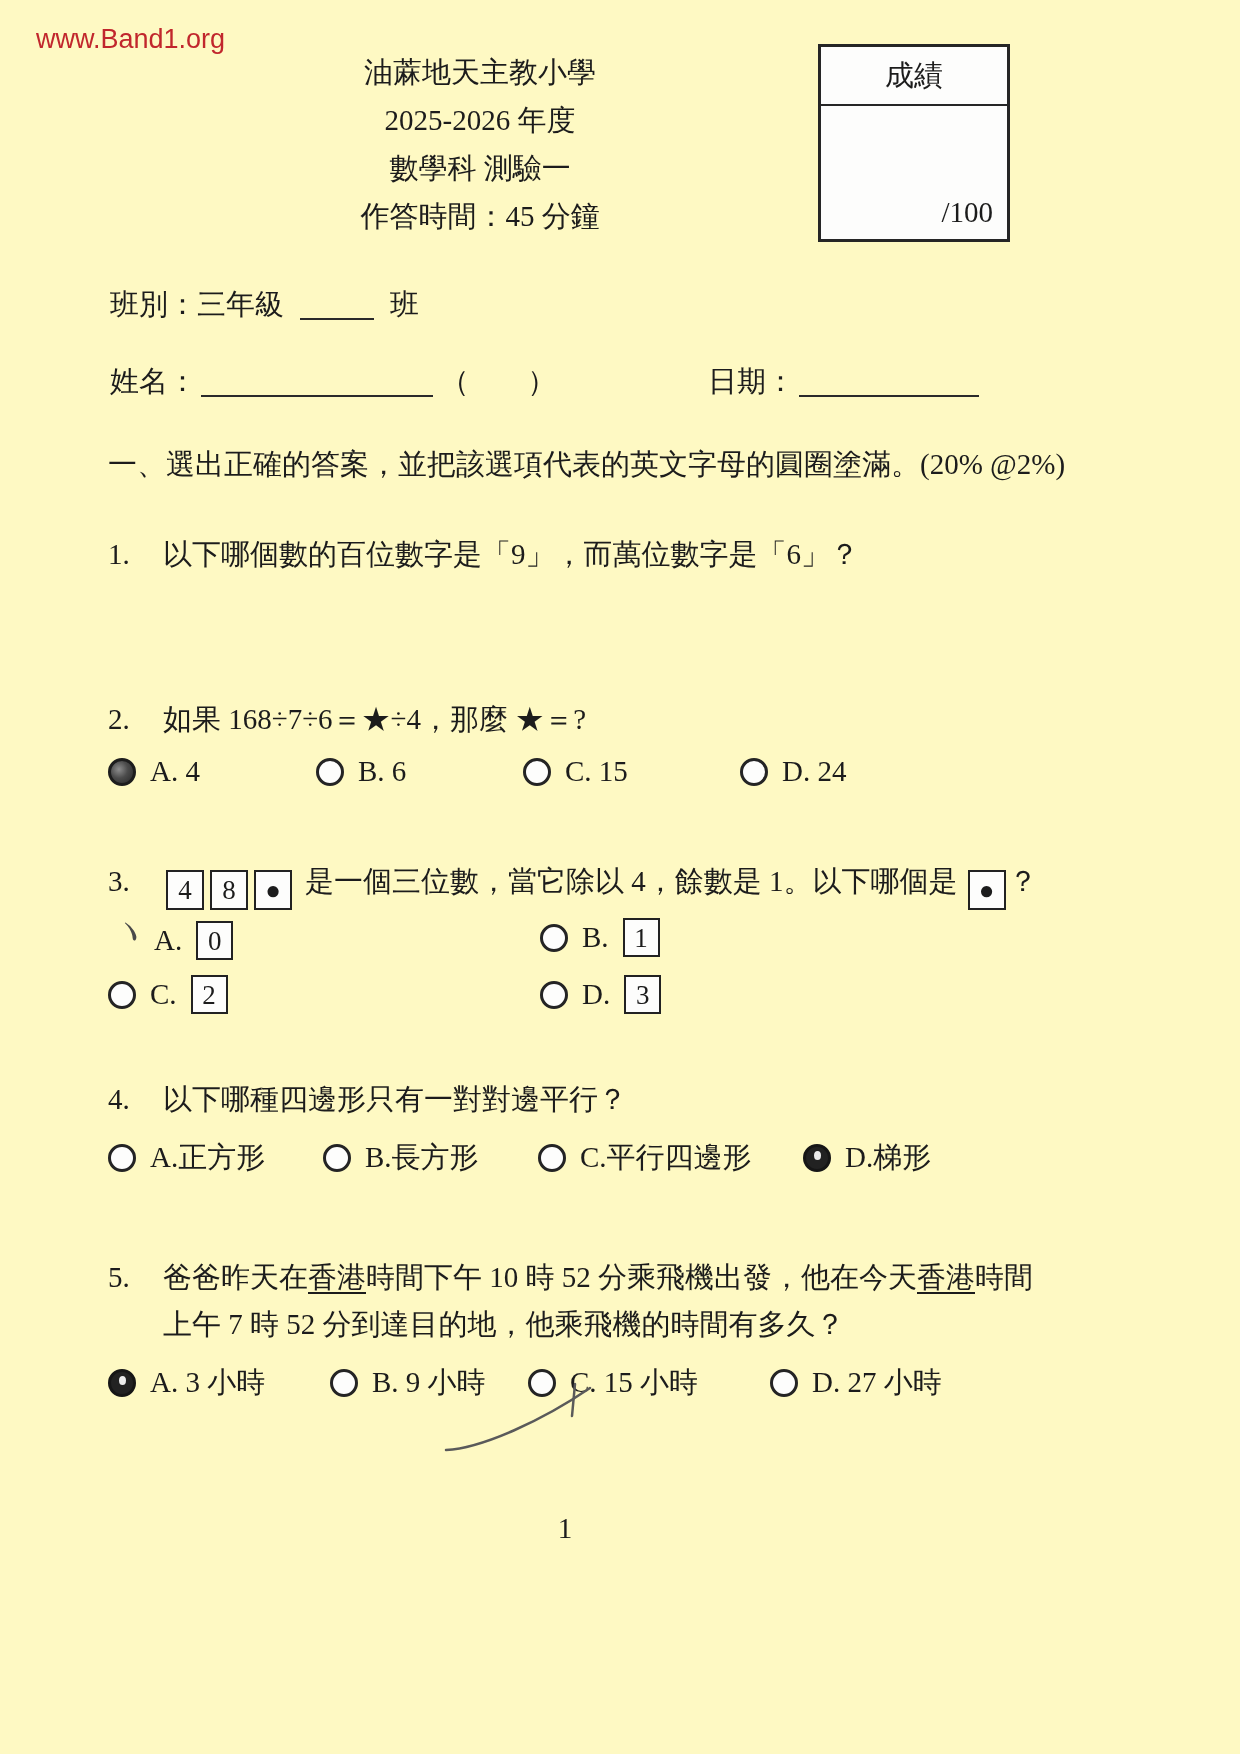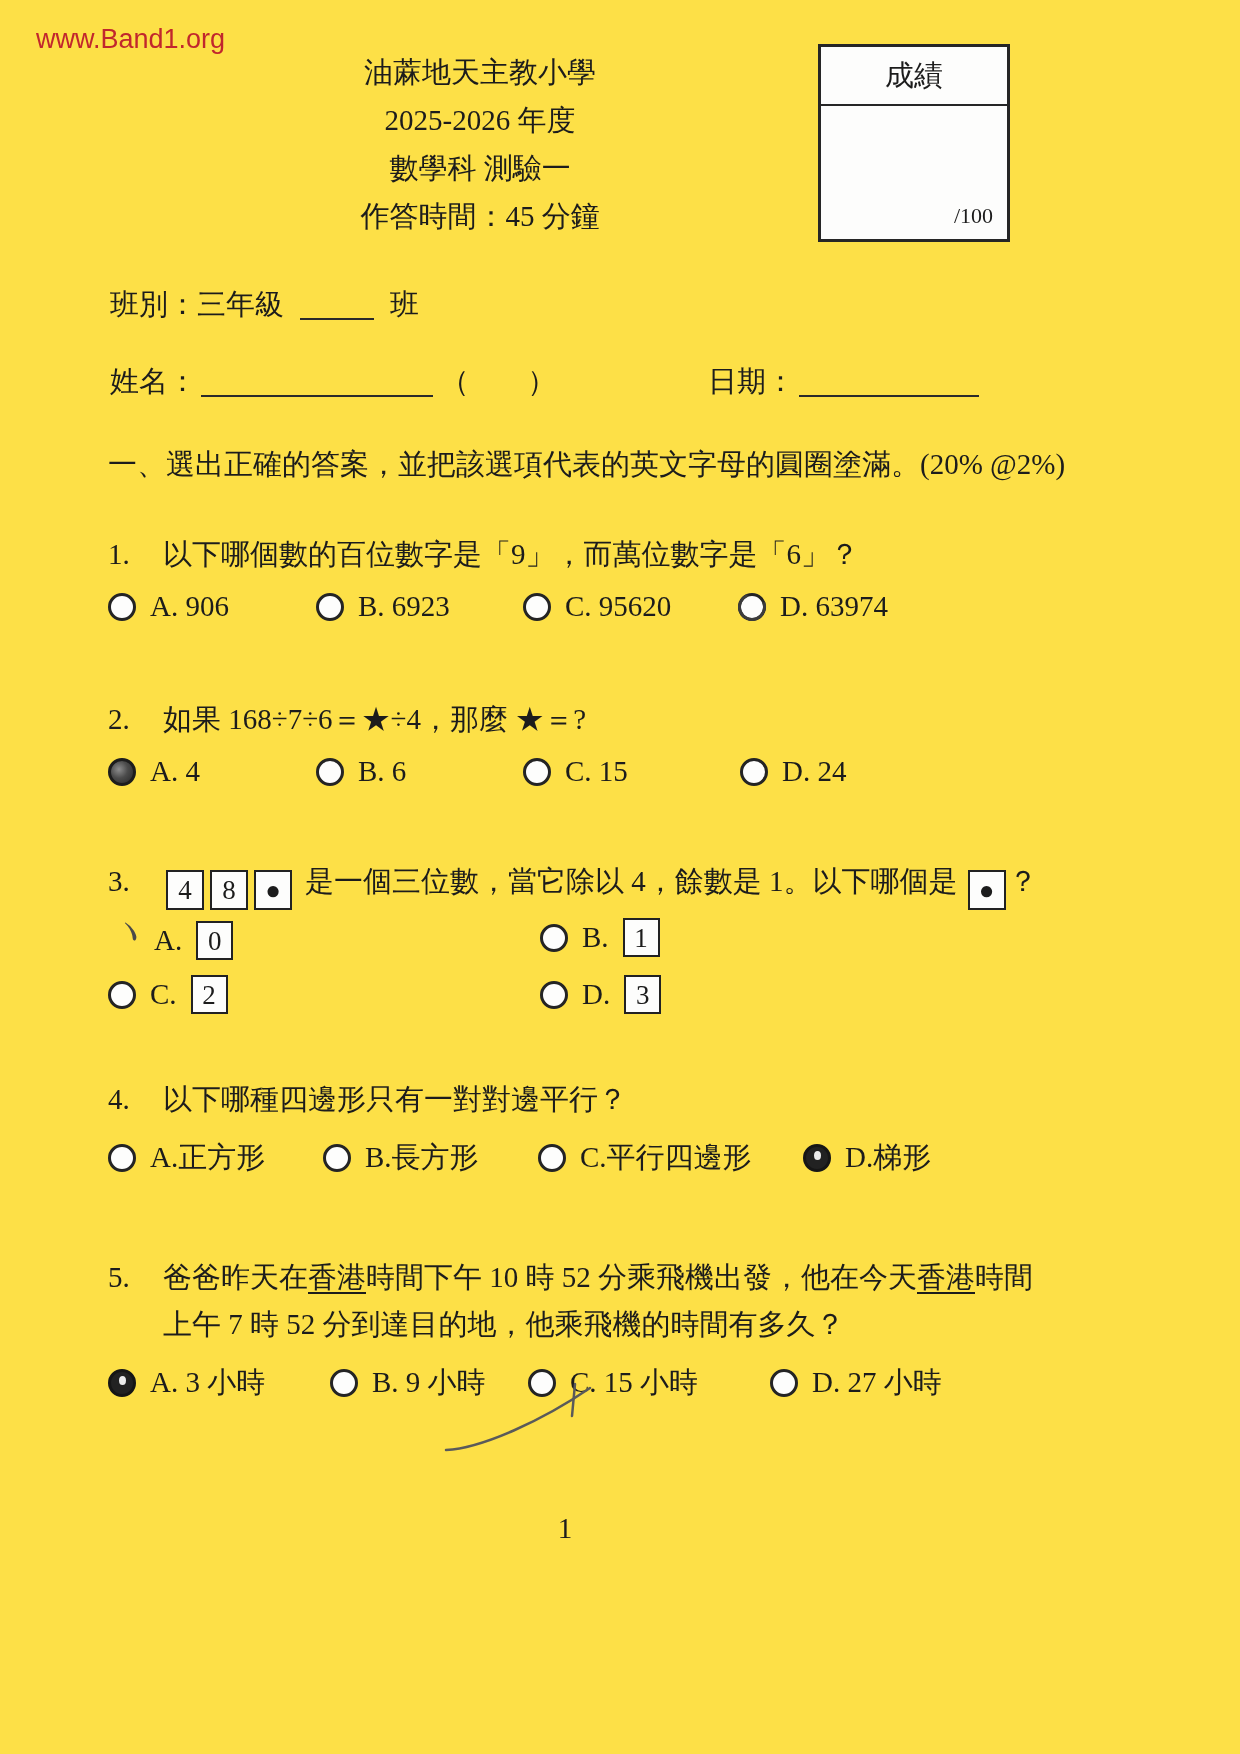--- a/index.html
+++ b/index.html
@@ -1,38 +1,38 @@
 <!DOCTYPE html>
 <html><head>
 <meta charset="utf-8">
 <style>
   * { margin:0; padding:0; box-sizing:border-box; }
   html,body { background:#ffffff; }
   .page {
     position:relative; width:1240px; height:1754px; margin:0 auto;
-    background:#fde047; color:#1c1c1c; overflow:hidden;
+    background:#fef9c3; color:#1c1c1c; overflow:hidden;
     font-family:"Liberation Serif","DejaVu Serif",serif;
   }
   .watermark {
     position:absolute; left:36px; top:24px; font-size:27px; color:#c1272d;
     font-family:"Liberation Sans","DejaVu Sans",sans-serif;
   }
   .header {
     position:absolute; top:48px; left:0; width:960px; text-align:center;
     font-size:29px; line-height:48px;
   }
   .score-box {
     position:absolute; left:798px; top:44px; width:192px; height:198px;
     border:3px solid #262626; background:#fdfdfc;margin-left:20px;
   }
   .score-box .label {
     text-align:center; font-size:29px; padding:9px 0 8px 0;
     border-bottom:2px solid #262626;
   }
-  .score-box .total { position:absolute; right:14px; bottom:10px; font-size:22px; }
+  .score-box .total { position:absolute; right:14px; bottom:10px; font-size:29px; }
 
   .line { position:absolute; left:110px; font-size:29px; white-space:nowrap; }
   .blank { display:inline-block; border-bottom:2px solid #2a2a2a; height:32px; vertical-align:-6px; }
   .blank-class { width:74px; margin:0 16px; }
   .blank-name  { width:232px; margin-left:4px; }
   .blank-date  { width:180px; margin-left:4px; }
   .paren-gap { display:inline-block; width:58px; }
   .paren { font-size:29px; }
   .date-group { position:absolute; left:598px; top:0; white-space:nowrap;font-family:Liberation Mono, monospace; }
   .name-line { width:1040px; }
@@ -114,38 +114,20 @@
     <span class="date-group">
       <span>日期：</span><span class="blank blank-date"></span>
     </span>
   </div>
 
   <div class="qtext" style="top:445px">一、選出正確的答案，並把該選項代表的英文字母的圓圈塗滿。(20% @2%)</div>
 
   <div class="qtext" style="top:535px">
     <span class="qnum">1.</span><span>以下哪個數的百位數字是「9」，而萬位數字是「6」？</span>
   </div>
-  <div class="optrow" style="top:590px">
-    <span class="opt" style="left:0px">
-      <span class="bubble"></span>
-      <span>A. 906</span>
-    </span>
-    <span class="opt" style="left:208px">
-      <span class="bubble"></span>
-      <span>B. 6923</span>
-    </span>
-    <span class="opt" style="left:415px">
-      <span class="bubble"></span>
-      <span>C. 95620</span>
-    </span>
-    <span class="opt" style="left:630px">
-      <span class="bubble traced"></span>
-      <span>D. 63974</span>
-    </span>
-  </div>
 
   <div class="qtext" style="top:700px">
     <span class="qnum">2.</span><span>如果 168÷7÷6＝★÷4，那麼 ★＝?</span>
   </div>
   <div class="optrow" style="top:755px">
     <span class="opt" style="left:0px">
       <span class="bubble filled"></span>
       <span>A. 4</span>
     </span>
     <span class="opt" style="left:208px">

